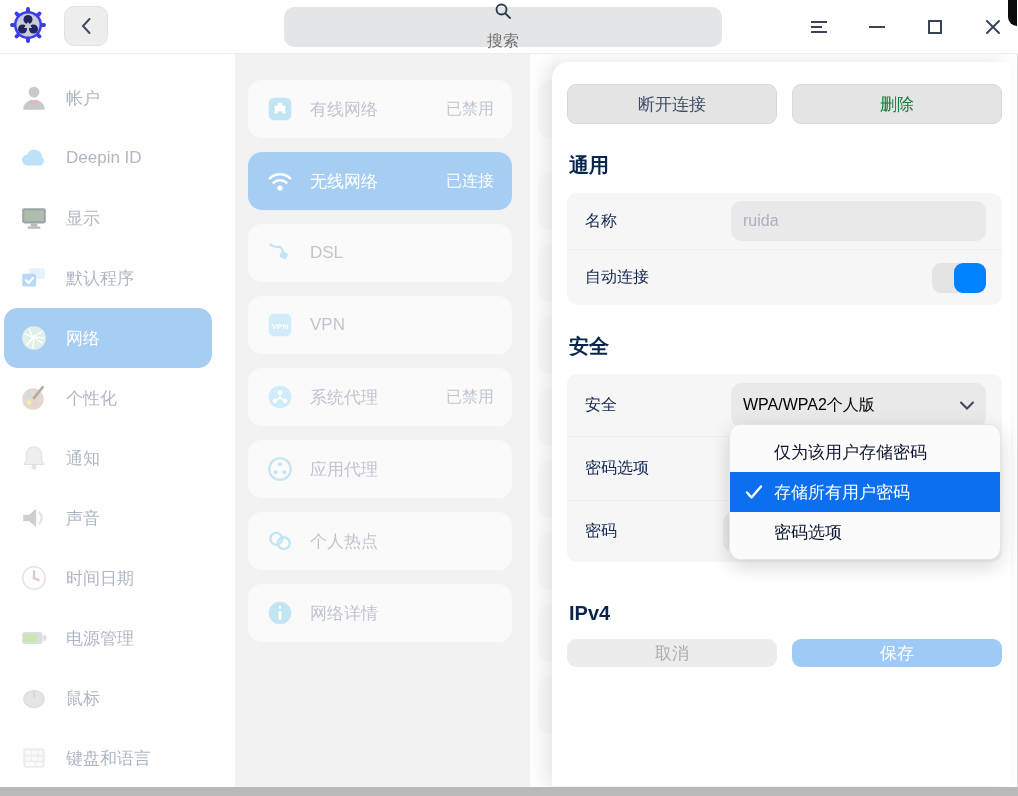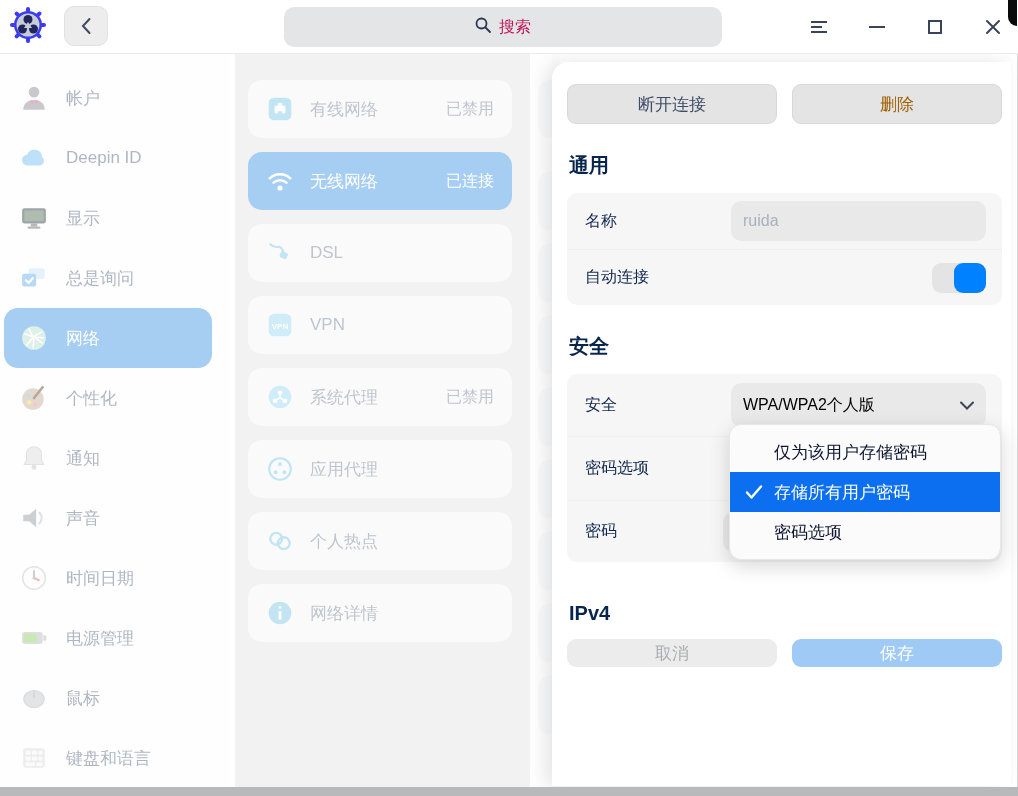--- a/index.html
+++ b/index.html
@@ -5,21 +5,21 @@
   * { margin:0; padding:0; box-sizing:border-box; }
   html,body { width:1018px; height:796px; overflow:hidden; }
   body { font-family:"Liberation Sans","DejaVu Sans",sans-serif; background:#ffffff; position:relative; }
 
   .window { position:absolute; inset:0; background:#fff; border-right:1px solid #d6d6d6; }
 
   
   .titlebar { position:absolute; left:0; top:0; width:1018px; height:54px; background:#ffffff; border-bottom:1px solid #ececec; z-index:30; }
   .app-icon { position:absolute; left:8px; top:5px; width:40px; height:40px; }
   .back-btn { position:absolute; left:64px; top:6px; width:44px; height:40px; background:#ededee; border:1px solid #e2e2e2; border-radius:10px; display:flex; align-items:center; justify-content:center; color:#3e4a63; font-size:20px; cursor:pointer; }
-  .search-pill { position:absolute; left:284px; top:7px; width:438px; height:40px; background:#e4e5e7; border-radius:10px; display:flex; align-items:center; justify-content:center; gap:8px; color:#be185d; font-size:16px; }
+  .search-pill { position:absolute; left:284px; top:7px; width:438px; height:40px; background:#e4e5e7; border-radius:10px; display:flex; align-items:center; justify-content:center; gap:8px; color:#737373; font-size:16px;flex-direction:column; }
   .win-controls { position:absolute; right:10px; top:0; height:54px; display:flex; align-items:center; gap:28px; z-index:31; }
   .wc { width:30px; height:30px; display:flex; align-items:center; justify-content:center; cursor:pointer; color:#39445a; }
   .corner-dark { position:absolute; right:0; top:0; width:9px; height:26px; background:#0a0a0a; border-bottom-left-radius:10px; z-index:40; }
 
   
   .sidebar { position:absolute; left:0; top:54px; width:230px; height:733px; background:#fdfdfd; padding-top:14px; }
   .side-item { position:relative; width:208px; height:60px; margin:0 0 0 4px; border-radius:14px; display:flex; align-items:center; gap:18px; padding-left:16px; color:#5d6d86; font-size:17px; cursor:pointer; }
   .side-item.sel { background:#4d9be5; color:#ffffff; }
   .icon24 { width:28px; height:28px; flex:0 0 28px; }
 
@@ -33,21 +33,21 @@
   .sliver { position:absolute; left:530px; top:54px; width:30px; height:733px; background:#fcfcfd; }
   .sliver .edge { position:absolute; left:8px; width:40px; border-radius:12px; background:#f3f4f6; }
 
   
   .fade-overlay { position:absolute; left:0; top:54px; width:552px; height:733px; background:rgba(255,255,255,0.5); z-index:5; pointer-events:none; }
 
   
   .drawer { position:absolute; left:552px; top:62px; width:459px; height:724px; background:#ffffff; border-top-left-radius:16px; box-shadow:-6px 0 18px rgba(0,0,0,0.10); z-index:10; padding:22px 9px 0 15px; }
   .btnrow { display:flex; gap:15px; }
   .gbtn { flex:1; height:40px; border-radius:9px; background:#e4e4e4; border:1px solid #d8d8d8; font-size:17px; color:#414d68; display:flex; align-items:center; justify-content:center; cursor:pointer; }
-  .gbtn.danger { color:#a16207; }
+  .gbtn.danger { color:#15803d; }
   .sec-title { font-size:20px; font-weight:bold; color:#07254d; margin:28px 0 14px 2px; }
   .group { background:#f6f6f7; border-radius:10px; }
   .row { display:flex; align-items:center; min-height:56px; padding:0 16px 0 18px; position:relative; }
   .row + .row { border-top:1px solid #efefef; }
   .row-label { font-size:16px; color:#10264c; }
   .field { margin-left:auto; width:255px; height:40px; border-radius:10px; background:#e9e9ea; display:flex; align-items:center; padding:0 12px; font-size:16px; }
   .field.input-dim { color:#a9b1bb; }
   .field.select { color:#000000; cursor:pointer; height:44px; }
   .field .chev { margin-left:auto; }
   .toggle { margin-left:auto; position:relative; width:54px; height:30px; border-radius:9px; background:#e4e4e5; cursor:pointer; }
@@ -162,21 +162,21 @@
             <rect x="7" y="21" width="12" height="2" rx="1" fill="#6b747b"></rect>
           </svg></span>
         <span>显示</span>
       </div>
       <div class="side-item">
         <span class="icon24"><svg viewBox="0 0 26 26">
             <rect x="8" y="4" width="15" height="10" rx="2" fill="#cfe3f8"></rect>
             <rect x="2" y="9" width="13" height="12" rx="2" fill="#6fb0ee"></rect>
             <path d="M5.5 15l2.5 2.5 4-4.5" fill="none" stroke="#fff" stroke-width="2" stroke-linecap="round"></path>
           </svg></span>
-        <span>总是询问</span>
+        <span>默认程序</span>
       </div>
       <div class="side-item sel">
         <span class="icon24"><svg viewBox="0 0 26 26">
             <circle cx="13" cy="13" r="11" fill="#bfe0d0"></circle>
             <path d="M4 9l8 3 9-5M6 20l7-8 8 6M8 4l4 8-6 8M13 12l-1 11M13 12l9 1" fill="none" stroke="#ffffff" stroke-width="1.2"></path>
           </svg></span>
         <span>网络</span>
       </div>
       <div class="side-item">
         <span class="icon24"><svg viewBox="0 0 26 26">

